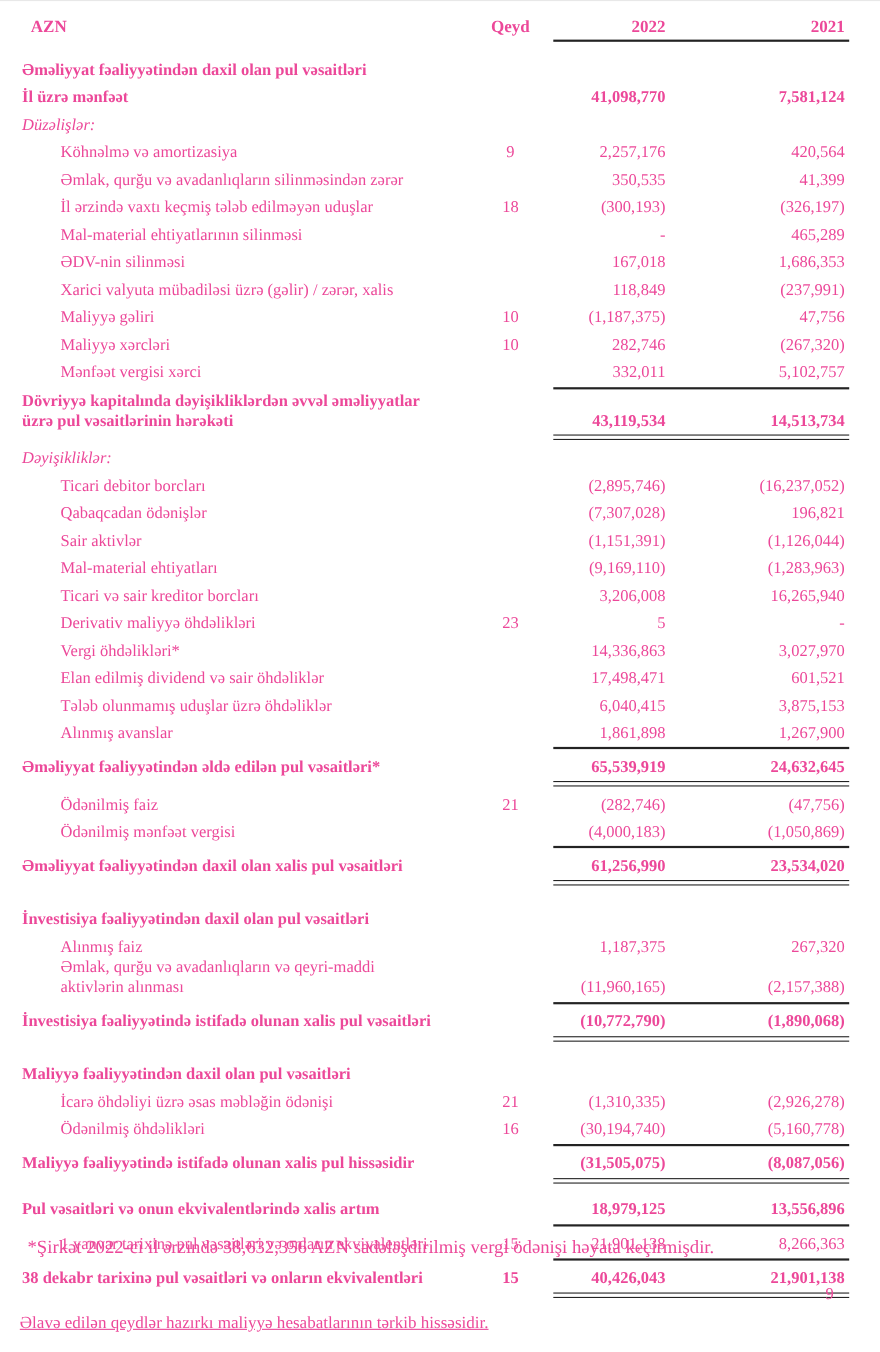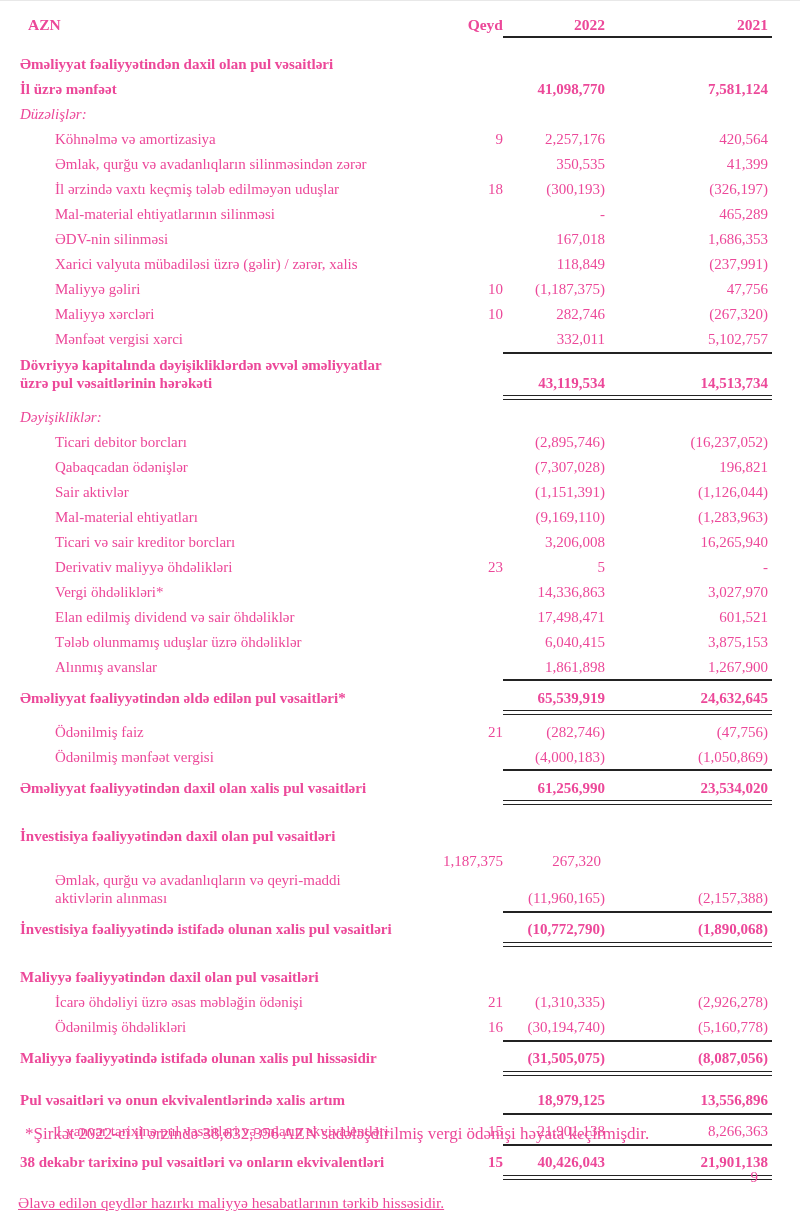--- a/index.html
+++ b/index.html
@@ -25,21 +25,21 @@
     align-items: end;
     min-height: 23px;
     font-size: 15px;
     line-height: 1.18;
     padding: 1px 0 1px 0;
   }
   .row.header { min-height: 24px; font-weight: 700; font-size: 15.5px; }
   .c-label { padding-left: 2px; }
   .c-label.hdr { padding-left: 10px; }
   .c-label.indent { padding-left: 37px; }
-  .c-qeyd { text-align: right; }
+  .c-qeyd { text-align: center; }
   .c-v { text-align: right; white-space: nowrap; }
   .c-v2 { padding-right: 4px; }
   .row.section .c-label,
   .row.bold .c-label,
   .row.bold .c-v,
   .row.bold .c-qeyd { font-weight: 700; }
   .row.italic .c-label { font-style: italic; }
   .hrule {
     margin-left: 485px;
     width: 269px;
@@ -269,20 +269,21 @@
         </div>
         <div class="hrule double"></div>
         <div style="height: 14px;"></div>
         <div class="row section">
           <div class="c-label">İnvestisiya fəaliyyətindən daxil olan pul vəsaitləri</div>
           <div class="c-qeyd"></div>
           <div class="c-v"></div>
           <div class="c-v c-v2"></div>
         </div>
         <div class="row ">
+          <div class="c-label indent">Alınmış faiz</div>
           <div class="c-qeyd"></div>
           <div class="c-v">1,187,375</div>
           <div class="c-v c-v2">267,320</div>
         </div>
         <div class="row ">
           <div class="c-label indent">
             <div>Əmlak, qurğu və avadanlıqların və qeyri-maddi</div>
             <div>aktivlərin alınması</div>
           </div>
           <div class="c-qeyd"></div>

